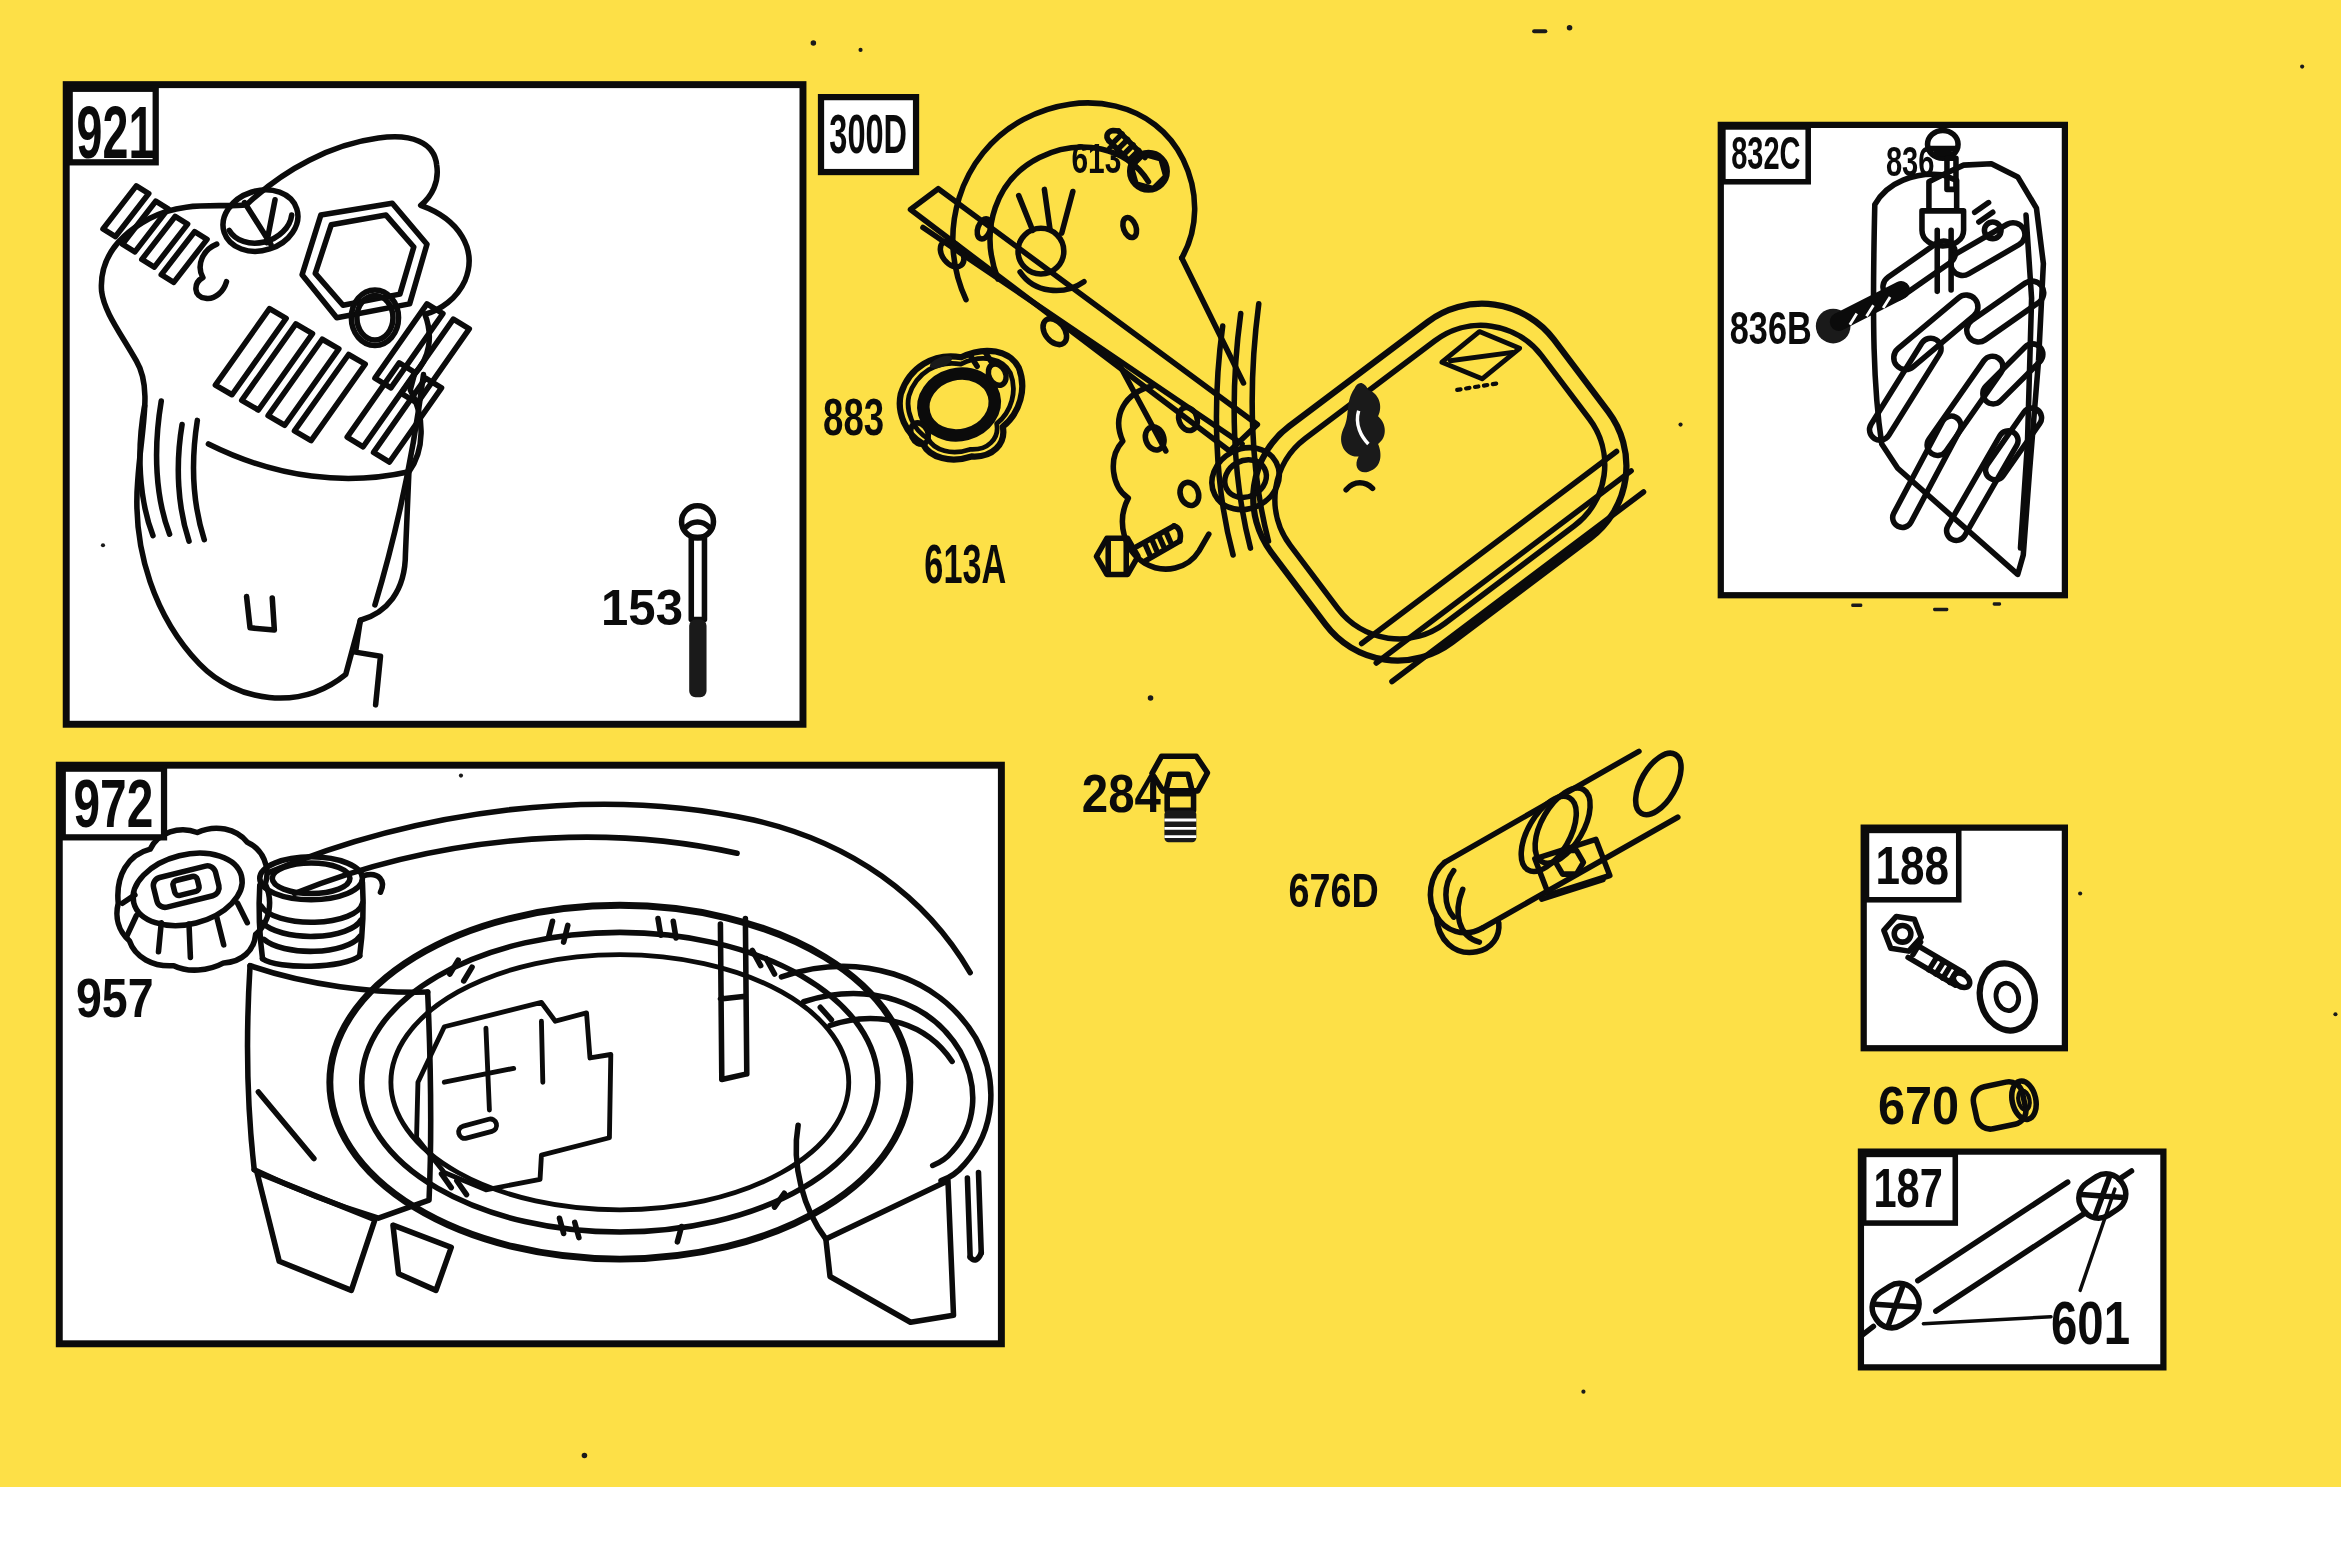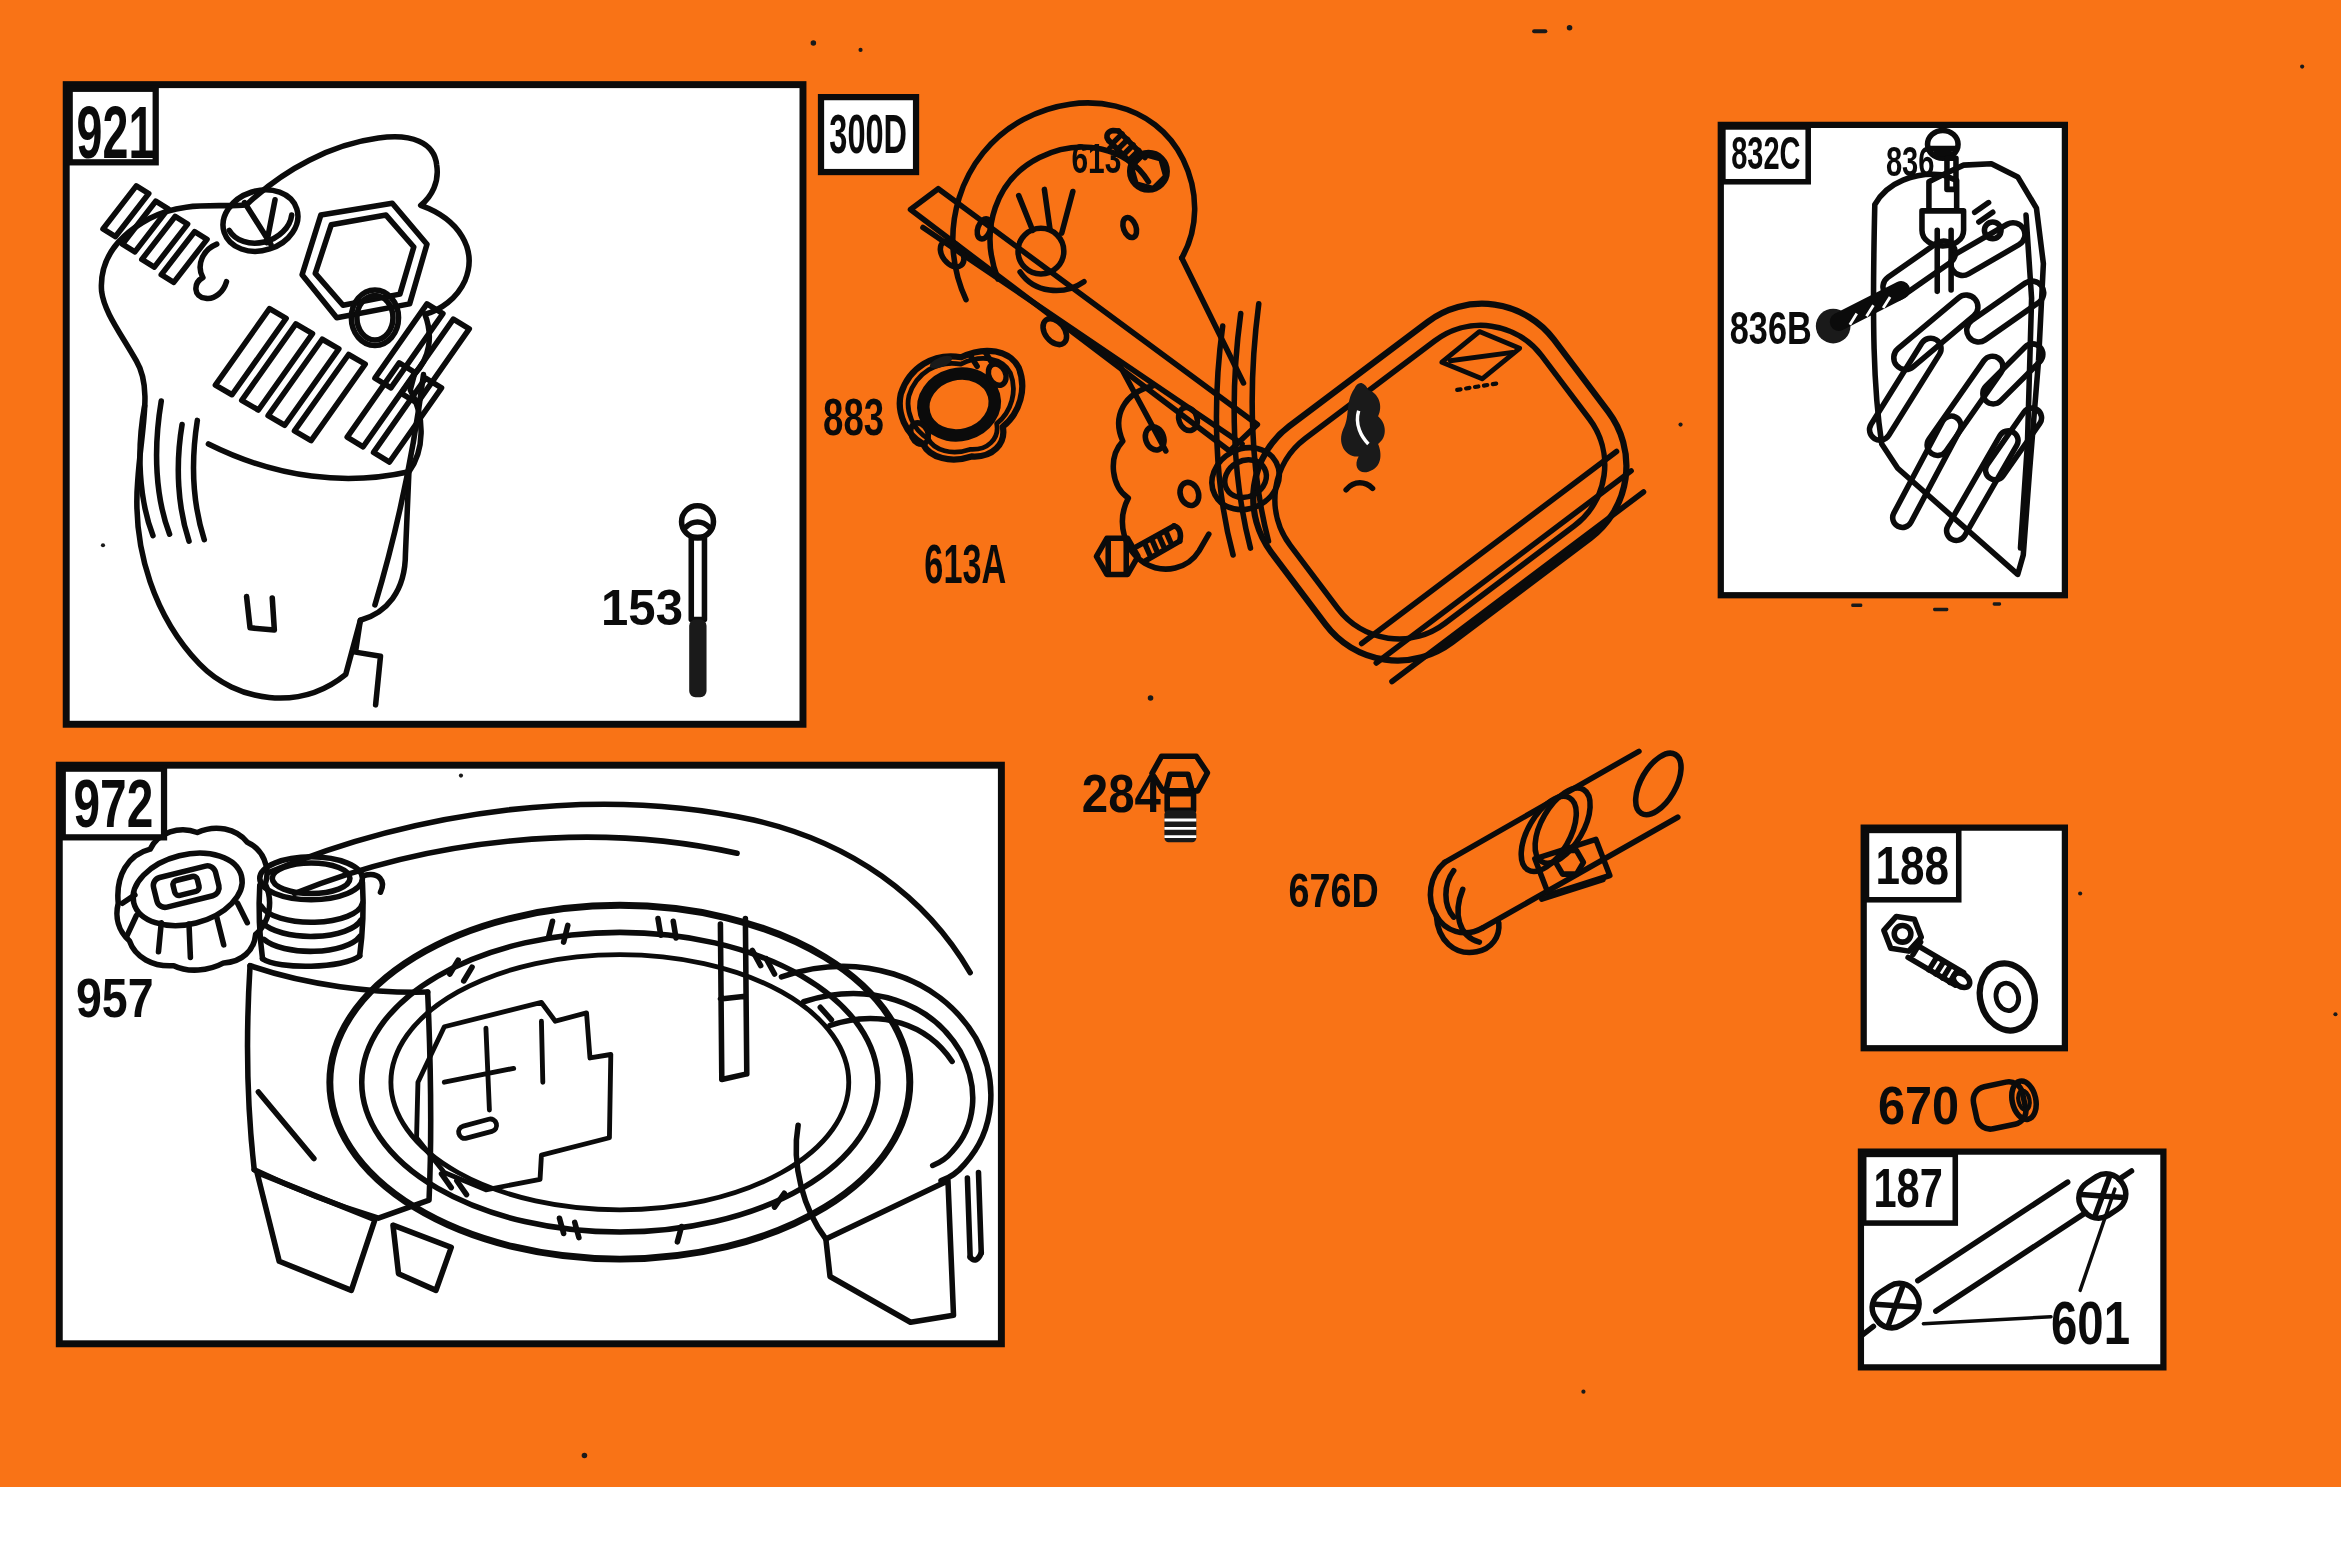--- a/index.html
+++ b/index.html
@@ -1,16 +1,16 @@
 <!DOCTYPE html>
 <html style="font-size:11px"><head>
 <meta charset="utf-8">
 <style>
   html,body{margin:0;padding:0;background:#ffffff;}
-  .page{position:relative;width:2342px;height:1487px;background:#f97316;overflow:hidden;
+  .page{position:relative;width:2342px;height:1487px;background:#fde047;overflow:hidden;
         font-family:"Liberation Sans", sans-serif;}
   svg{position:absolute;inset:0;}
   .art{fill:none;stroke:#0b0b0b;stroke-width:8;stroke-linecap:round;stroke-linejoin:round;}
   .frame{fill:#ffffff;stroke:#0b0b0b;}
   .lbl{fill:#0b0b0b;stroke:none;font-weight:bold;text-anchor:middle;
        font-stretch:condensed;font-family:"Liberation Sans", sans-serif;}
   .speck{fill:#1a1a1a;stroke:none;}
 </style>
 </head>
 <body>

